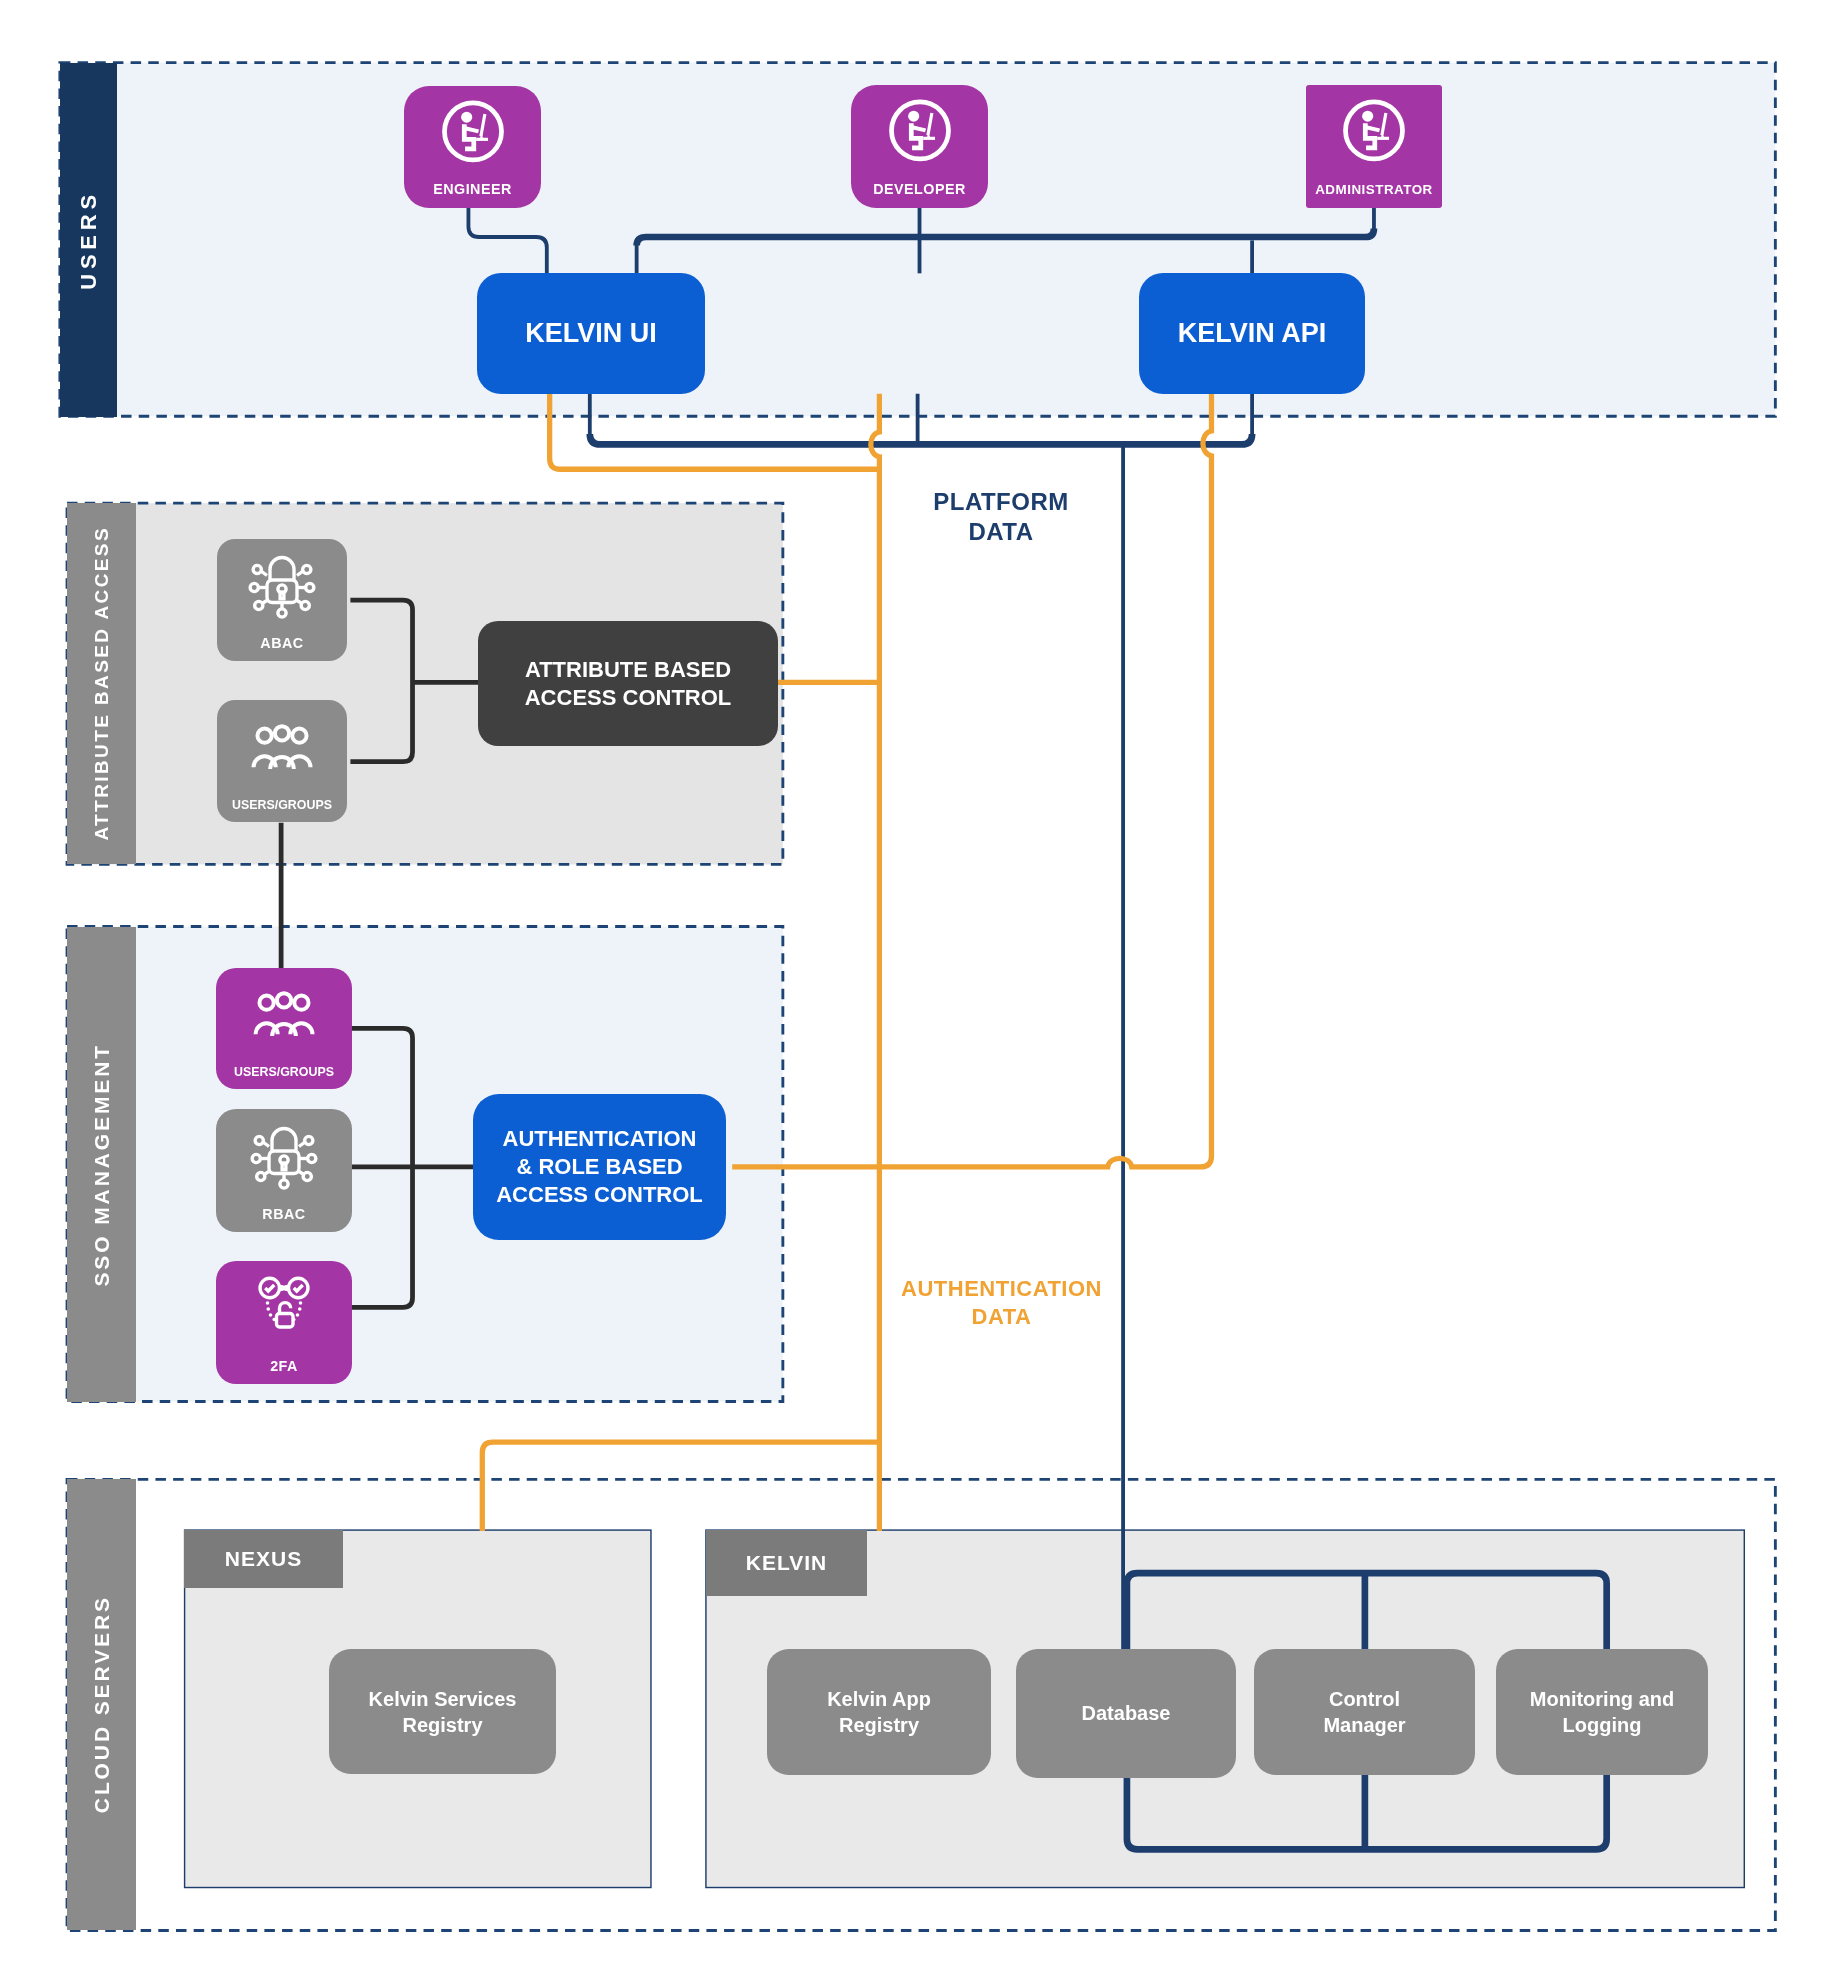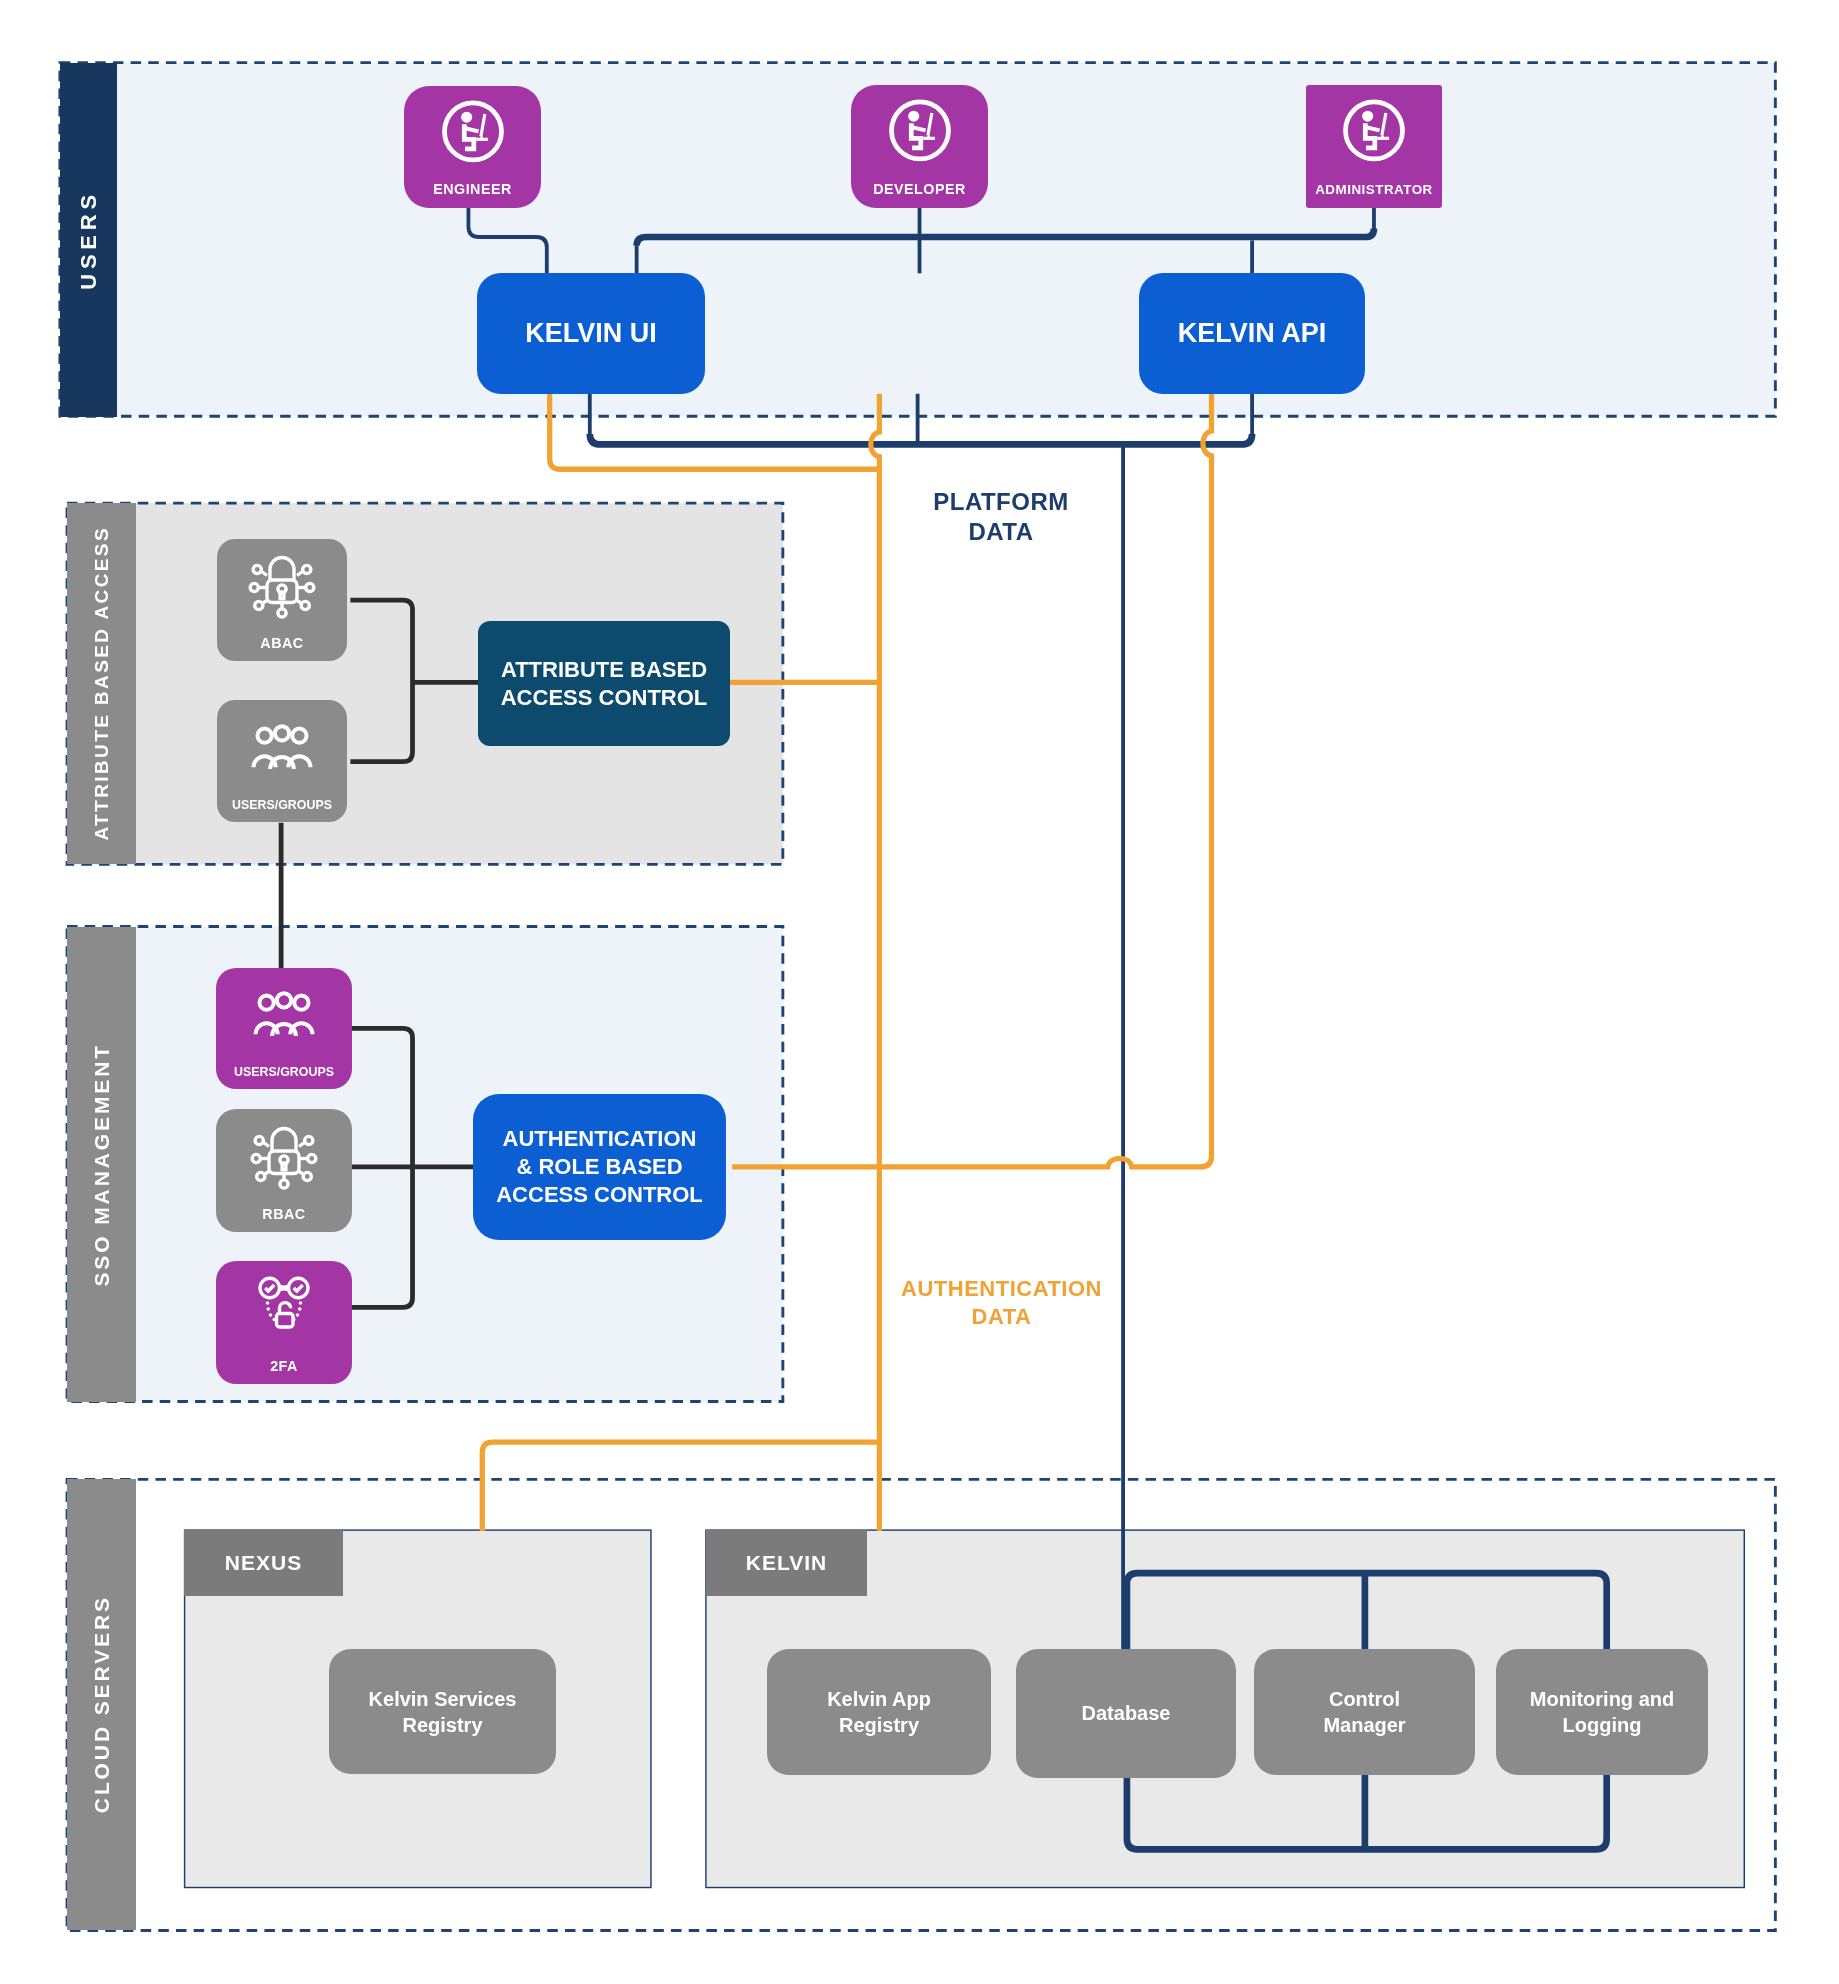--- a/index.html
+++ b/index.html
@@ -167,21 +167,21 @@
           <circle cx="48" cy="13" r="9"></circle>
           <circle cx="70" cy="16" r="9"></circle>
         <path d="M12 56 a14 14 0 0 1 28 0"></path>
         <path d="M33 58 a15 15 0 0 1 30 0"></path>
         <path d="M56 56 a14 14 0 0 1 28 0"></path>
       </svg>
     </span>
     <span class="lbl" style="bottom:10.5px;font-size:12.4px;">USERS/GROUPS</span>
   </div>
 
-  <div class="abs box" style="left:478px;top:621px;width:252px;height:125px;background:#0c4a6e;border-radius:12px;font-size:22px;line-height:1.25;">
+  <div class="abs box" style="left:478px;top:621px;width:300px;height:125px;background:#404040;border-radius:20px;font-size:22px;line-height:1.25;">
     <span>ATTRIBUTE BASED
 ACCESS CONTROL</span>
   </div>
 
   <div class="abs iconbox" style="left:216px;top:968px;width:136px;height:121px;background:#a435a5;border-radius:20px;">
     <span class="ic" style="top:22px;">
       <svg width="76" height="57" viewBox="0 0 96 72" fill="none" stroke="#fff" stroke-width="5">
         <circle cx="26" cy="16" r="9"></circle>
           <circle cx="48" cy="13" r="9"></circle>
           <circle cx="70" cy="16" r="9"></circle>
@@ -244,21 +244,21 @@
     </span>
     <span class="lbl" style="bottom:10.5px;font-size:14.3px;letter-spacing:0.5px;">2FA</span>
   </div>
 
   <div class="abs box" style="left:473px;top:1094px;width:253px;height:146px;background:#0c5ed3;border-radius:26px;font-size:22px;line-height:1.28;">
     <span>AUTHENTICATION
 &amp; ROLE BASED
 ACCESS CONTROL</span>
   </div>
 
-  <div class="abs tab" style="left:184px;top:1530px;width:159px;height:66px;background:#7b7b7b;font-size:21px;letter-spacing:1px;">
+  <div class="abs tab" style="left:184px;top:1530px;width:159px;height:58px;background:#7b7b7b;font-size:21px;letter-spacing:1px;">
     <span>NEXUS</span>
   </div>
   <div class="abs box" style="left:329px;top:1649px;width:227px;height:125px;background:#8b8b8b;border-radius:21.5px;font-size:20px;line-height:1.3;">
     <span>Kelvin Services
 Registry</span>
   </div>
 
   <div class="abs tab" style="left:706px;top:1530px;width:161px;height:66px;background:#7b7b7b;font-size:21px;letter-spacing:1px;">
     <span>KELVIN</span>
   </div>

